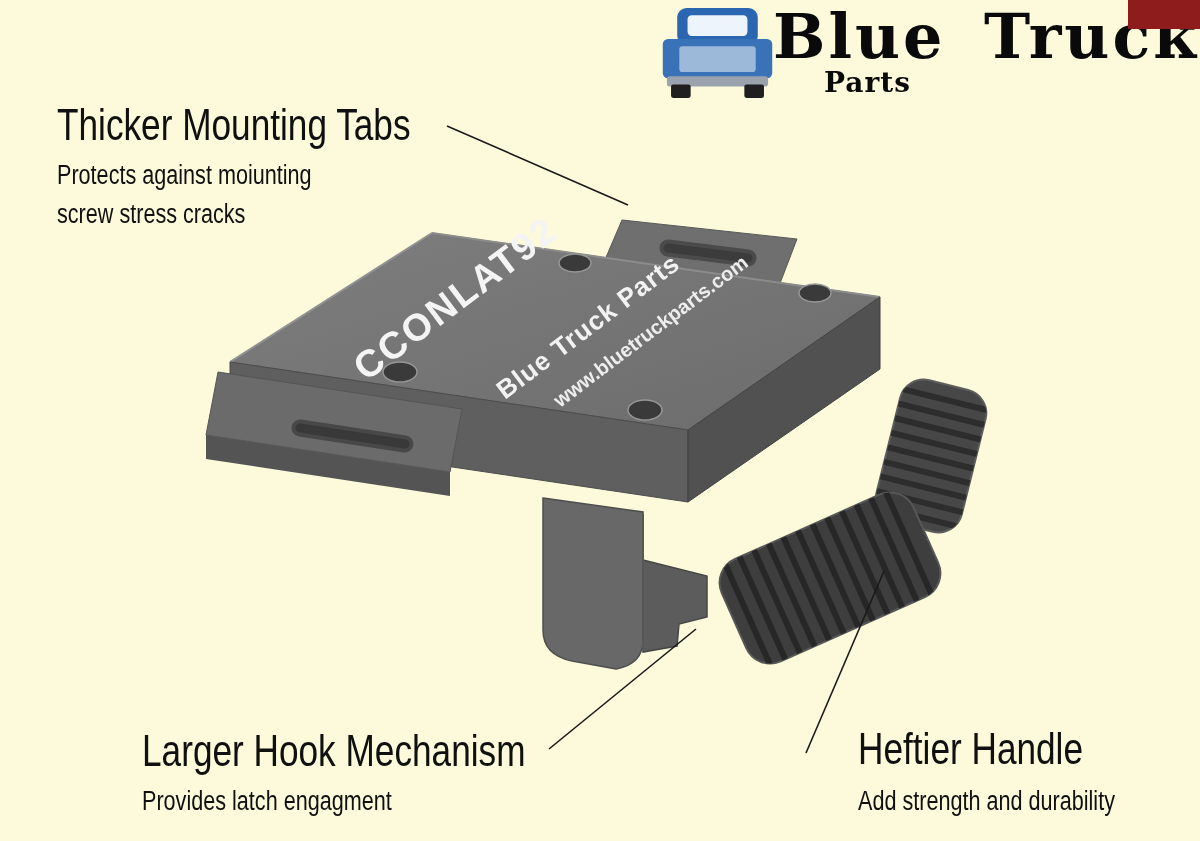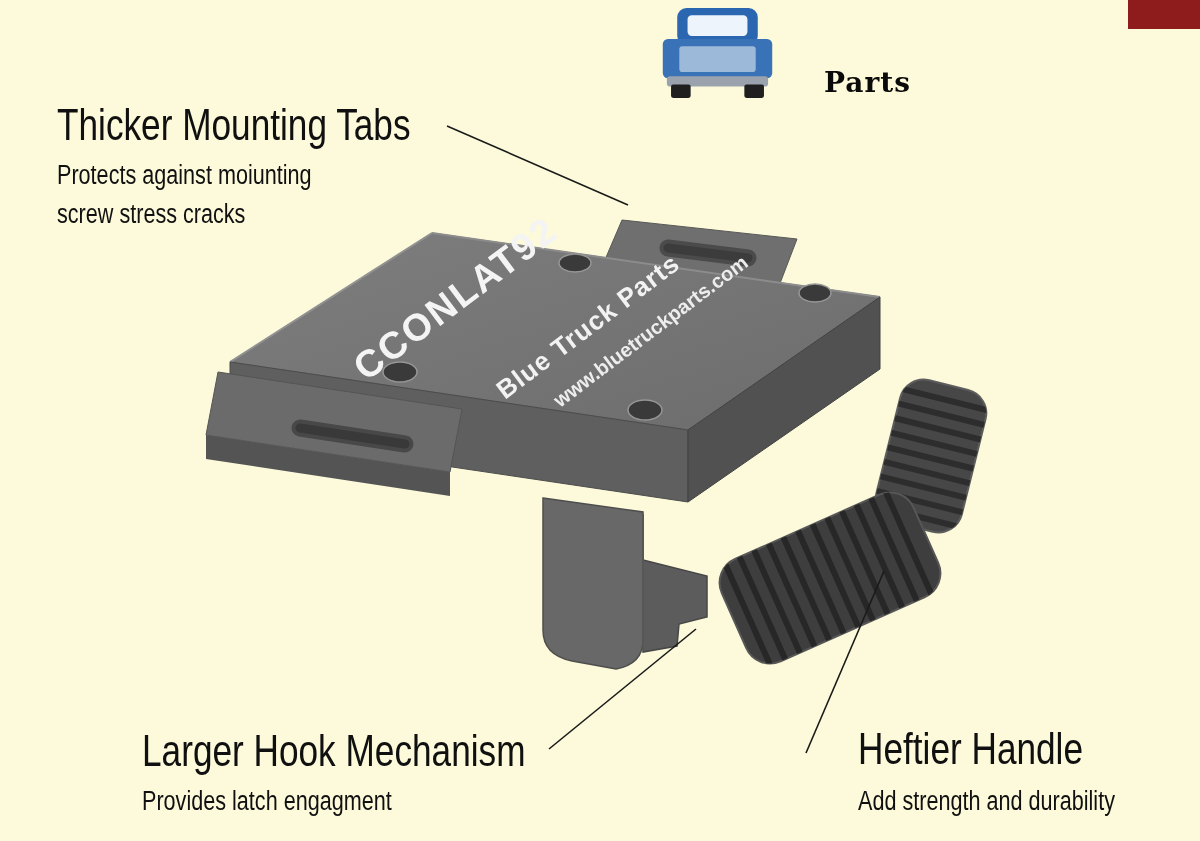--- a/index.html
+++ b/index.html
@@ -138,20 +138,21 @@
 
   <svg class="truck-icon" width="115" height="95" viewBox="0 0 110 92">
     <rect x="16" y="2" width="78" height="36" rx="9" fill="#2B66B0"></rect>
     <rect x="26" y="9" width="58" height="20" rx="4" fill="#EDF4FB"></rect>
     <rect x="2" y="32" width="106" height="38" rx="5" fill="#3A72B8"></rect>
     <rect x="18" y="39" width="74" height="25" rx="3" fill="#9DB9DA"></rect>
     <rect x="6" y="68" width="98" height="10" rx="3" fill="#9AA3AD"></rect>
     <rect x="10" y="76" width="19" height="13" rx="2" fill="#1f1f1f"></rect>
     <rect x="81" y="76" width="19" height="13" rx="2" fill="#1f1f1f"></rect>
   </svg>
+  <div class="logo-title">Blue Truck</div>
   <div class="logo-subtitle">Parts</div>
   <div class="corner-mark"></div>
 
   <div class="ann-title" style="left:57px;top:100px;">Thicker Mounting Tabs</div>
   <div class="ann-sub" style="left:57px;top:156px;">
     <div>Protects against moiunting</div>
     <div>screw stress cracks</div>
   </div>
 
   <div class="ann-title" style="left:142px;top:726px;">Larger Hook Mechanism</div>

